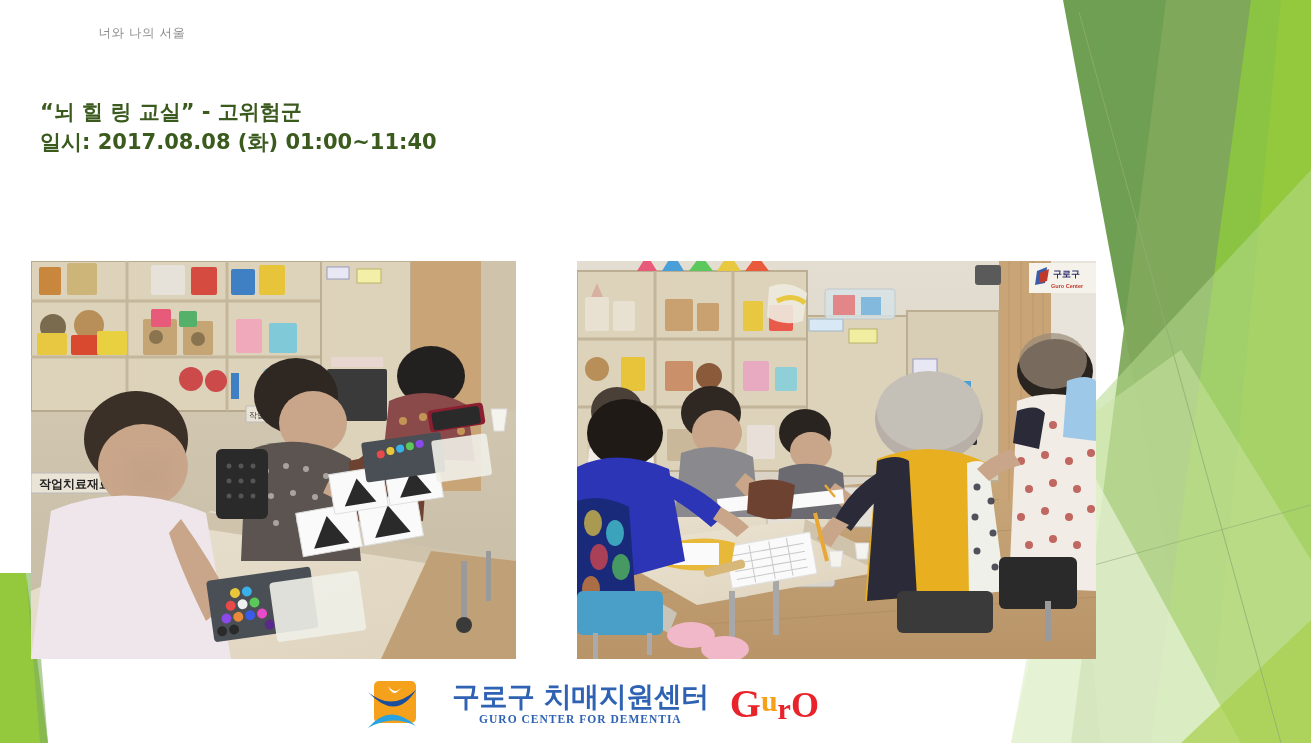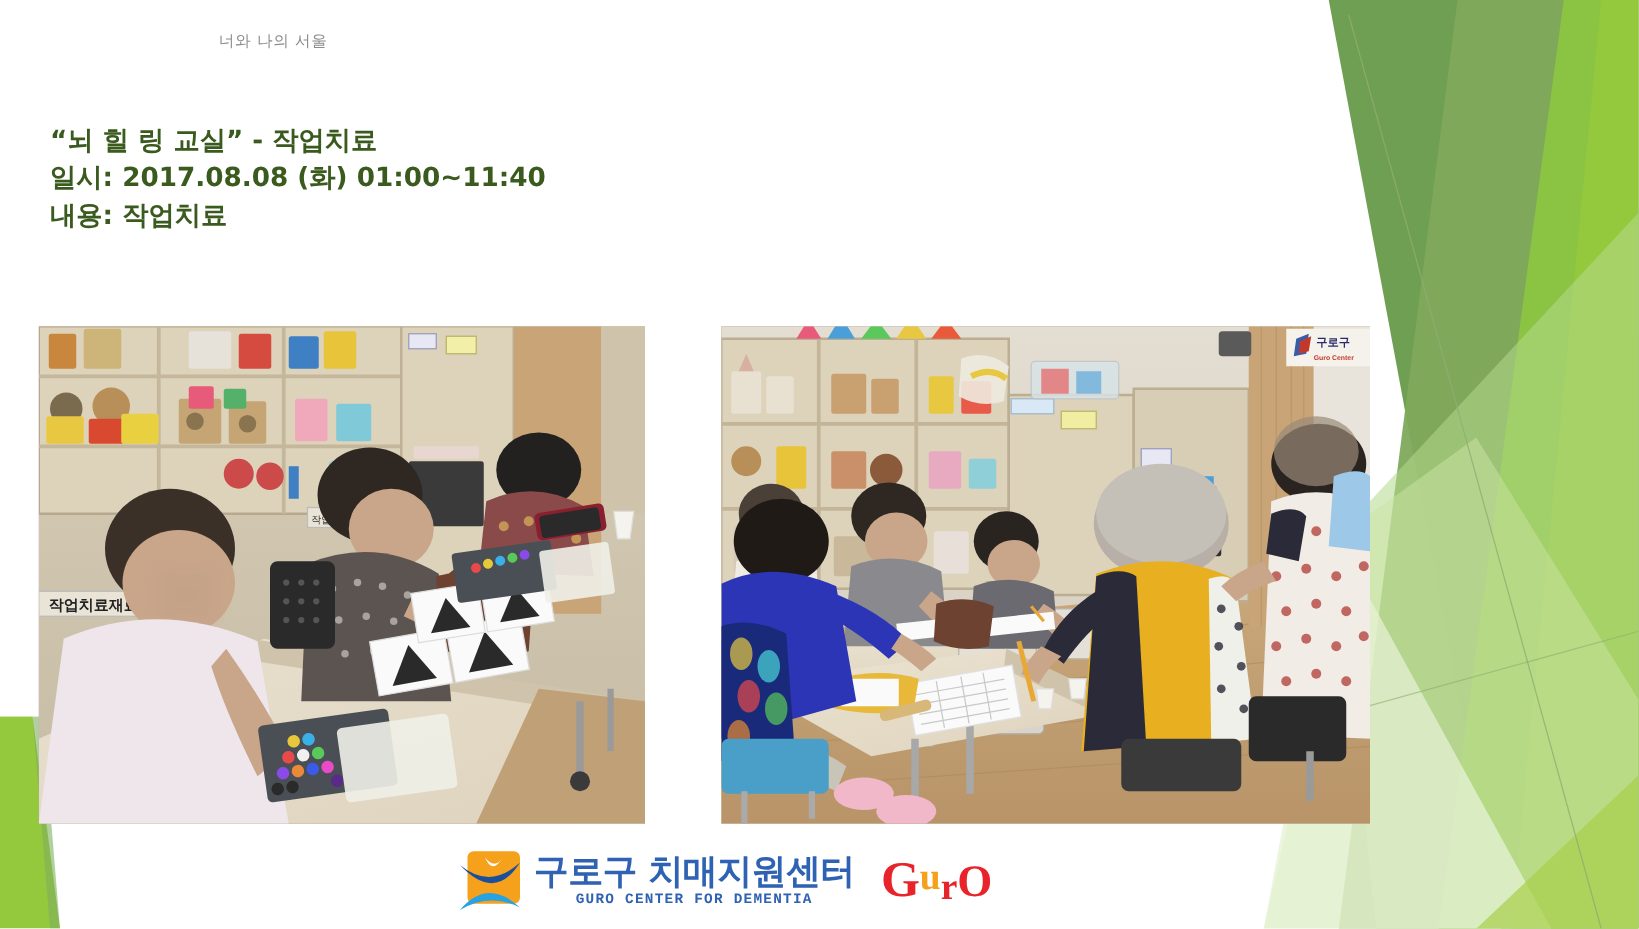--- a/index.html
+++ b/index.html
@@ -19,21 +19,21 @@
 
   
   .seoul-logo{position:absolute;left:22px;top:18px;width:240px;}
   .seoul-wordmark{
     font-size:34px;font-weight:bold;letter-spacing:.5px;color:#1a1a1a;
     line-height:1;white-space:nowrap;font-family:"Liberation Sans",sans-serif;
   }
   .seoul-wordmark .dot-red{color:#c0392b;font-size:30px;vertical-align:2px;}
   .seoul-wordmark .dot-blue{color:#5b8fd4;font-size:30px;vertical-align:2px;}
   .seoul-sub{
-    text-align:right;color:#8d8d8d;font-size:12.5px;margin-top:7px;
+    text-align:center;color:#8d8d8d;font-size:12.5px;margin-top:7px;
     letter-spacing:.5px;font-family:"DejaVu Sans",sans-serif;
   }
   .seoul-ocircle{position:relative;display:inline-block;}
   .seoul-ocircle::after{
     content:"";position:absolute;left:50%;top:-5px;transform:translateX(-50%);
     width:5px;height:5px;border-radius:50%;background:#1a1a1a;
   }
 
   
   .info{position:absolute;left:40px;top:97px;z-index:4;}
@@ -43,28 +43,28 @@
   }
 
   
   .photo{position:absolute;overflow:hidden;background:#b9ad97;}
   #photo-left{left:31px;top:261px;width:485px;height:398px;}
   #photo-right{left:537px;top:261px;width:519px;height:398px;margin-left:40px;}
 
   
   .footer{position:absolute;left:366px;top:676px;height:56px;display:flex;align-items:center;gap:9px;}
   .guro-mark{width:52px;height:52px;position:relative;}
-  .guro-text-wrap{display:flex;flex-direction:column;align-items:center;line-height:1;}
+  .guro-text-wrap{display:flex;flex-direction:column;align-items:center;line-height:1;margin-left:25px;}
   .guro-ko{
     color:#2f62b3;font-size:28px;font-weight:bold;letter-spacing:-.5px;
     font-family:"DejaVu Sans","Liberation Sans",sans-serif;white-space:nowrap;
   }
   .guro-en{
     color:#2f62b3;font-size:11.5px;font-weight:bold;letter-spacing:1px;margin-top:3px;
-    font-family:Liberation Mono, monospace;white-space:nowrap;
+    font-family:Liberation Serif, serif;white-space:nowrap;
   }
   .guro-word{margin-left:12px;font-size:34px;font-weight:bold;line-height:1;
     font-family:"Liberation Serif",serif;white-space:nowrap;}
   .guro-word .g{color:#e8232a;font-size:40px;}
   .guro-word .u{color:#f5a11b;font-size:30px;vertical-align:6px;}
   .guro-word .r{color:#e8232a;font-size:30px;vertical-align:-2px;}
   .guro-word .o{color:#e8232a;font-size:36px;}
 </style>
 </head>
 <body>
@@ -91,23 +91,22 @@
       <polygon points="0,0 26,0 48,170 0,170" fill="#95c93d"></polygon>
       <polygon points="26,0 34,0 48,170 40,170" fill="#7faf5e" opacity="0.6"></polygon>
     </svg>
   </div>
 
   <div class="seoul-logo">
     <div class="seoul-sub">너와 나의 서울</div>
   </div>
 
   <div class="info">
-    <div class="info-line">“뇌 힐 링 교실” - 작업치료</div>
+    <div class="info-line">“뇌 힐 링 교실” - 고위험군</div>
     <div class="info-line">일시: 2017.08.08 (화) 01:00~11:40</div>
-    <div class="info-line">내용: 작업치료</div>
   </div>
 
   <div class="photo" id="photo-left">
     <svg width="485" height="398" viewBox="0 0 485 398" xmlns="http://www.w3.org/2000/svg">
       <defs>
         <linearGradient id="wallL" x1="0" y1="0" x2="0" y2="1">
           <stop offset="0" stop-color="#d7cdb8"></stop>
             <stop offset="1" stop-color="#c6bba4"></stop>
         </linearGradient>
         <linearGradient id="tableL" x1="0" y1="0" x2="1" y2="1">

